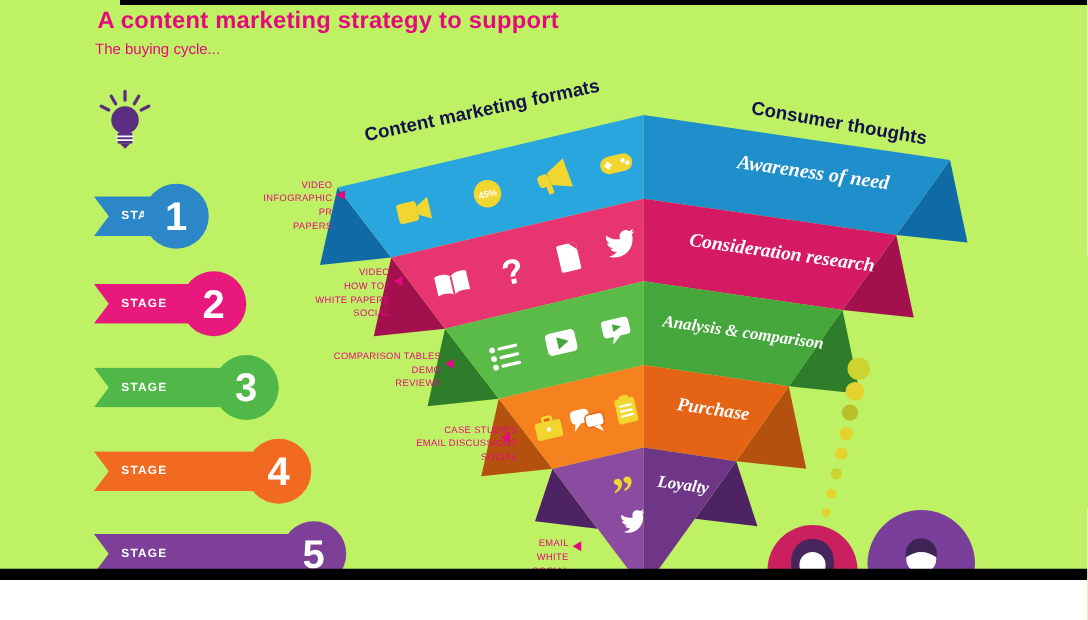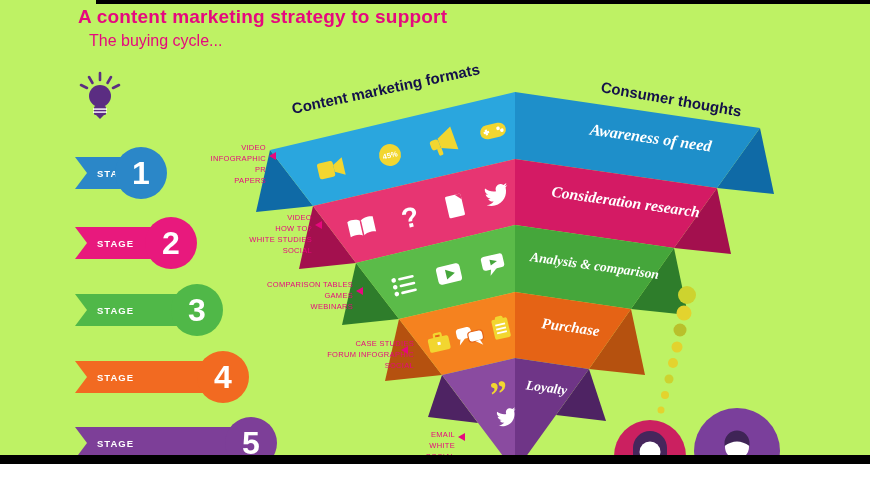--- a/index.html
+++ b/index.html
@@ -3,21 +3,21 @@
 <meta charset="utf-8">
 <style>
   html,body{margin:0;padding:0;background:#fff;}
   .canvas{position:relative;width:870px;height:464px;background:#bef264;overflow:hidden;
           font-family:"Liberation Sans",sans-serif;}
   .bar{position:absolute;background:#000;z-index:9;}
   .bar-top{top:0;left:96px;right:0;height:4px;}
   .bar-bottom{bottom:0;left:0;right:0;height:9px;}
   .title{position:absolute;left:78px;top:6px;font-size:19px;font-weight:bold;
          color:#e6087e;letter-spacing:.2px;z-index:3;}
-  .subtitle{position:absolute;left:89px;top:32px;font-size:16px;color:#e6087e;z-index:3;}
+  .subtitle{position:absolute;left:76px;top:32px;font-size:12px;color:#e6087e;z-index:3;}
   .hdr{position:absolute;font-size:15px;font-weight:bold;color:#14104a;white-space:nowrap;
        transform-origin:0 50%;z-index:3;line-height:18px;}
   .hdr-left{left:292px;top:100px;transform:rotate(-12deg);}
   .hdr-right{left:601px;top:78px;transform:rotate(10deg);}
   .stage{position:absolute;left:75px;height:32px;z-index:3;}
   .ribbon{position:relative;height:32px;color:#fff;
           clip-path:polygon(0 0,100% 0,100% 100%,0 100%,12px 50%);}
   .stage-label{position:absolute;left:22px;top:50%;transform:translateY(-50%);
                font-size:9.5px;font-weight:bold;letter-spacing:1px;color:#fff;}
   .stage-circle{position:absolute;top:-10px;width:52px;height:52px;border-radius:50%;
@@ -76,35 +76,35 @@
     <div>VIDEO</div>
     <div>INFOGRAPHIC</div>
     <div>PR</div>
     <div>PAPERS</div>
   </div>
   <div class="fmt-arrow" style="left:269px;top:152px"></div>
 
   <div class="fmt" style="left:182px;top:212px">
     <div>VIDEO</div>
     <div>HOW TO?</div>
-    <div>WHITE STUDIES</div>
+    <div>WHITE PAPERS</div>
     <div>SOCIAL</div>
   </div>
   <div class="fmt-arrow" style="left:315px;top:221px"></div>
 
   <div class="fmt" style="left:223px;top:279px">
     <div>COMPARISON TABLES</div>
-    <div>GAMES</div>
-    <div>WEBINARS</div>
+    <div>DEMO</div>
+    <div>REVIEWS</div>
   </div>
   <div class="fmt-arrow" style="left:356px;top:287px"></div>
 
   <div class="fmt" style="left:284px;top:338px">
     <div>CASE STUDIES</div>
-    <div>FORUM INFOGRAPHIC</div>
+    <div>EMAIL DISCUSSIONS</div>
     <div>SOCIAL</div>
   </div>
   <div class="fmt-arrow" style="left:401px;top:346px"></div>
 
   <div class="fmt" style="left:325px;top:429px">
     <div>EMAIL</div>
     <div>WHITE</div>
     <div>SOCIAL</div>
   </div>
   <div class="fmt-arrow" style="left:458px;top:433px"></div>

